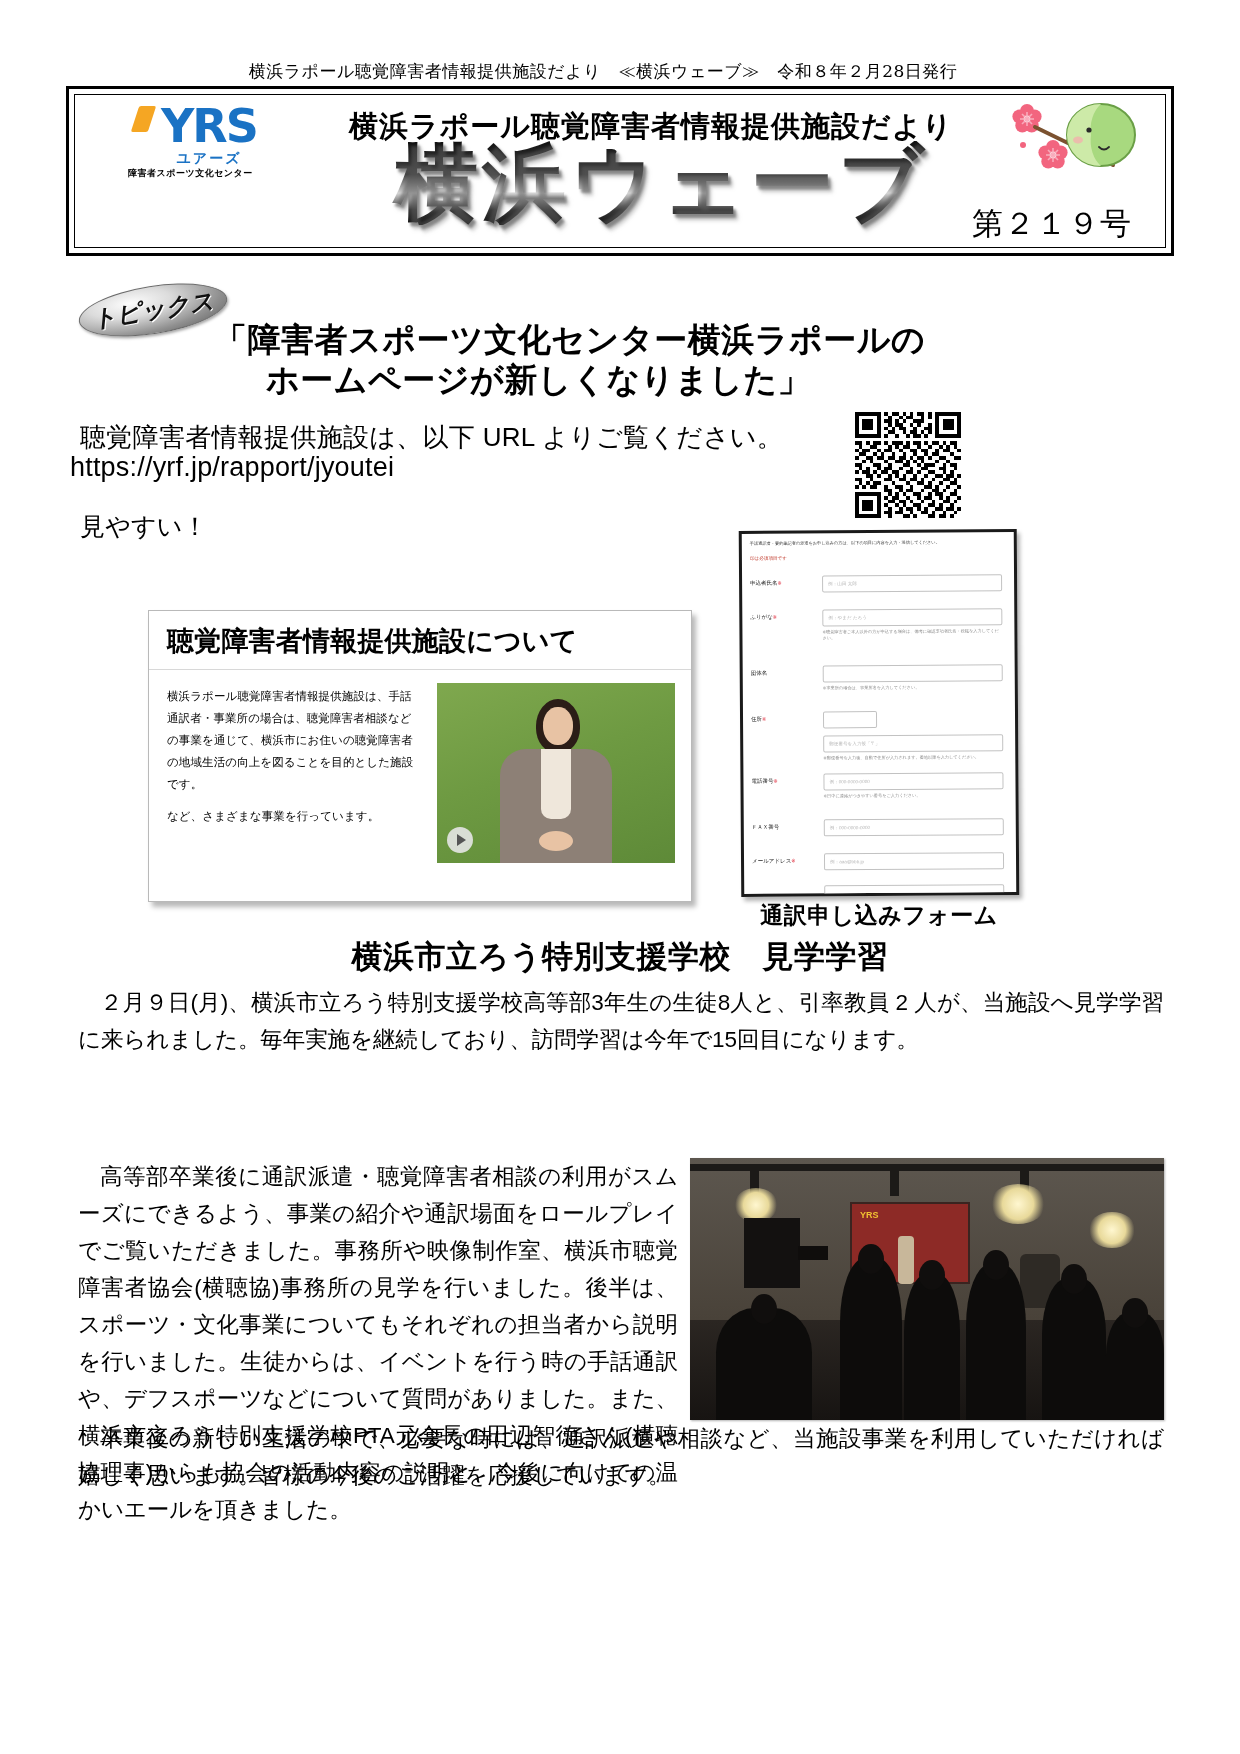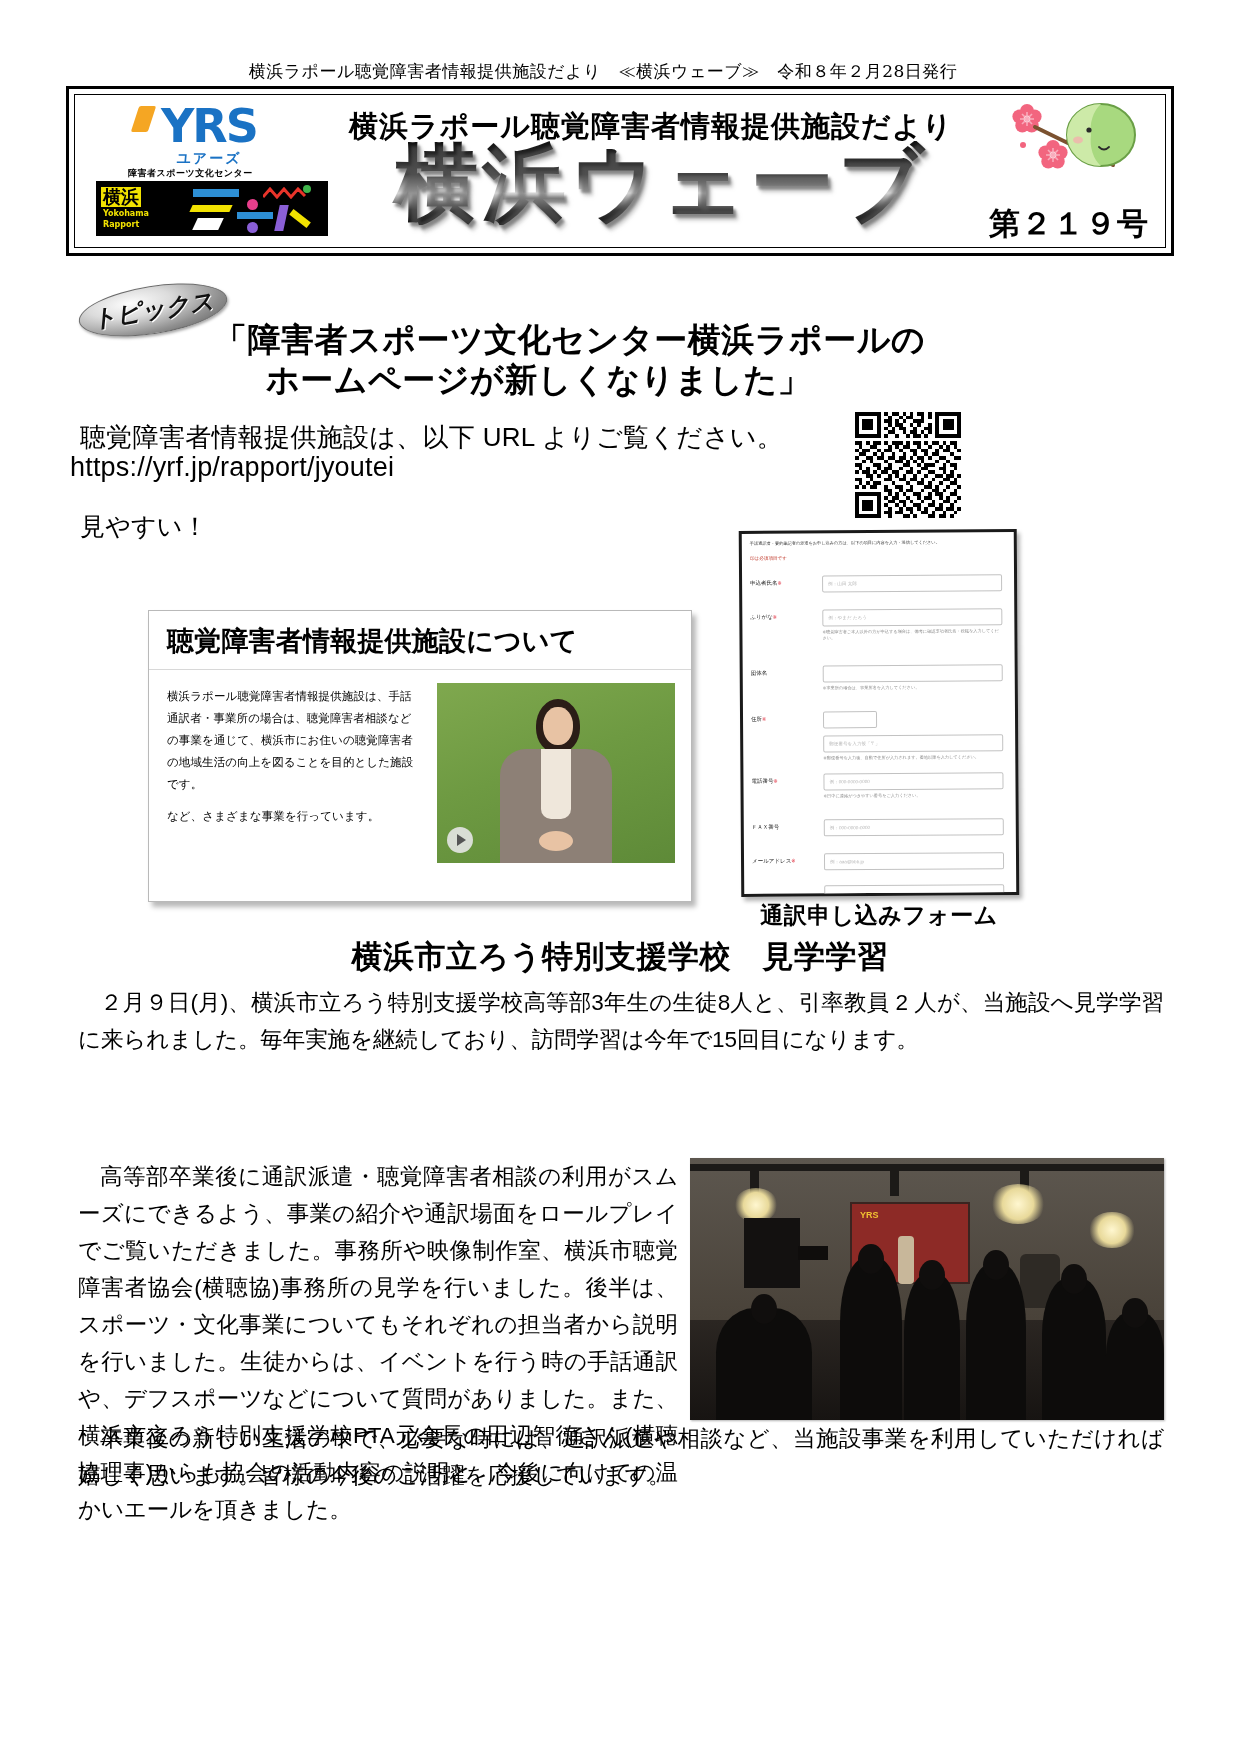--- a/index.html
+++ b/index.html
@@ -44,21 +44,21 @@
   .logo-yrs .yrs-accent {
     position: absolute; left: 21px; top: 3px; width: 17px; height: 26px;
     background: #f5a623; transform: skewX(-18deg); border-radius: 2px;
   }
   .logo-yrs .yrs-sub {
     font-size: 14px; color: #1a72c4; font-weight: bold; letter-spacing: 2px;
     margin-top: 1px;
   }
 
   .logo-rapport {
-    position: absolute; left: 27px; top: 78px; width: 232px;
+    position: absolute; left: 27px; top: 78px; width: 174px;
   }
   .logo-rapport .rp-top {
     font-size: 9px; font-weight: bold; letter-spacing: .5px;
     margin-left: 32px; margin-bottom: 1px;
   }
   .logo-rapport .rp-box {
     background: #000; height: 55px; position: relative; overflow: hidden;
     padding: 4px 5px;
   }
   .rp-yoko {
@@ -93,22 +93,22 @@
     text-align: center;
     font-size: 84px; font-weight: bold; line-height: 1;
     font-family: "DejaVu Sans", sans-serif; letter-spacing: 4px;
     background: linear-gradient(180deg, #111 0%, #444 40%, #d6d6d6 62%, #3a3a3a 82%, #111 100%);
     -webkit-background-clip: text; background-clip: text;
     color: transparent;
     text-shadow: 3px 4px 3px rgba(90,90,90,.55);
     filter: drop-shadow(2px 3px 1px rgba(120,120,120,.5));
   }
   .mast-issue {
-    position: absolute; right: 22px; bottom: 8px;
-    font-size: 31px; font-weight: bold; letter-spacing: 1px;
+    position: absolute; right: 39px; bottom: 8px;
+    font-size: 31px; font-weight: normal; letter-spacing: 1px;
     font-family: "DejaVu Sans", sans-serif;
   }
   .mascot { position: absolute; right: 26px; top: 8px; width: 140px; height: 110px; }
 
   
   .topics-badge {
     position: absolute; left: 78px; top: 286px;
     width: 150px; height: 48px;
     border-radius: 50%;
     background: radial-gradient(ellipse at 35% 28%, #fdfdfd 0%, #dcdcdc 30%, #8f8f8f 68%, #5a5a5a 100%);
@@ -274,39 +274,20 @@
 <div class="masthead">
 
   <div class="logo-yrs">
     <div class="yrs-text">YRS</div>
     <div class="yrs-accent"></div>
     <div class="yrs-sub">ユアーズ</div>
   </div>
 
   <div class="logo-rapport">
     <div class="rp-top">障害者スポーツ文化センター</div>
-    <div class="rp-box">
-      <span class="rp-yoko">横浜</span>
-      <div class="rp-name">Yokohama</div>
-      <div class="rp-name">Rapport</div>
-      <div class="rp-shapes">
-        <div class="rp-bar1"></div>
-          <div class="rp-bar2"></div>
-          <div class="rp-bar3"></div>
-        <div class="rp-dot1"></div>
-          <div class="rp-bar4"></div>
-          <div class="rp-dot2"></div>
-        <div class="rp-bar5"></div>
-          <div class="rp-bar6"></div>
-          <div class="rp-dot3"></div>
-        <svg class="rp-zig" viewBox="0 0 44 12">
-          <polyline points="0,10 7,2 14,10 21,2 28,10 35,2 42,9" fill="none" stroke="#e8342a" stroke-width="3"></polyline>
-        </svg>
-      </div>
-    </div>
   </div>
 
   <div class="mast-subtitle">横浜ラポール聴覚障害者情報提供施設だより</div>
   <div class="mast-title">横浜ウェーブ</div>
   <div class="mast-issue">第２１９号</div>
 
   <svg class="mascot" viewBox="0 0 140 110">
     <g fill="#f2657f">
       <circle cx="28" cy="30" r="4"></circle>
         <circle cx="18" cy="48" r="3"></circle>

